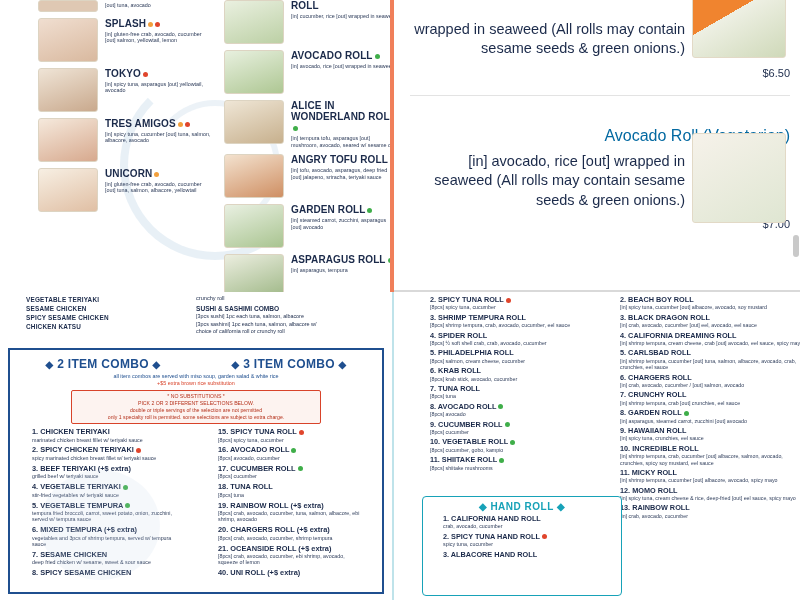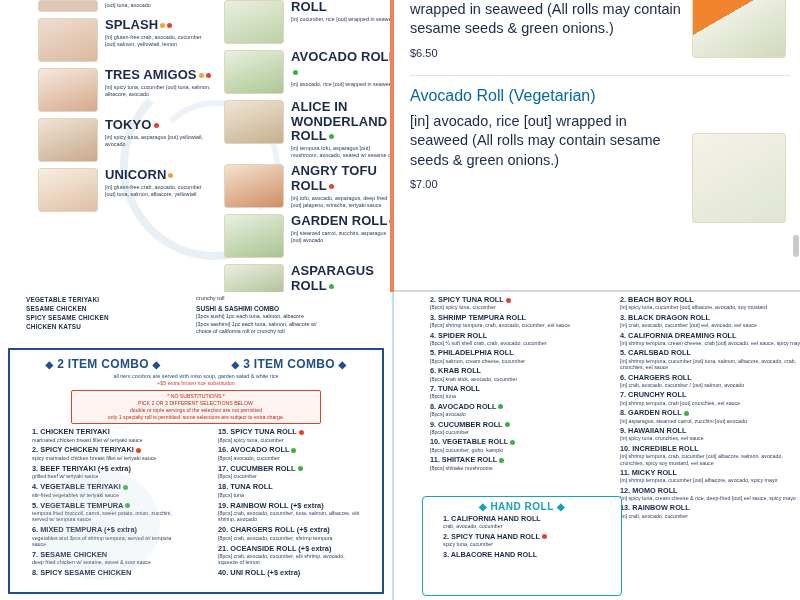--- a/index.html
+++ b/index.html
@@ -20,21 +20,21 @@
   .menu-col.left { left:38px; }
   .menu-col.right { left:224px; }
   .menu-item { display:flex; align-items:flex-start; margin-bottom:6px; }
   .menu-thumb {
     width:60px; height:44px; border-radius:3px; flex:0 0 60px;
     background:#e9e2d2; margin-right:7px; position:relative; overflow:hidden;
     border:1px solid #ddd4c2;
   }
   .menu-text { flex:1; min-width:0; }
   .menu-name {
-    font-size:13px; font-weight:bold; color:#1b2a4a; line-height:1.12;
+    font-size:10px; font-weight:bold; color:#1b2a4a; line-height:1.12;
     letter-spacing:.1px; text-transform:uppercase;
   }
   .menu-desc {
     font-size:5.4px; color:#2b3a58; line-height:1.22; margin-top:1.5px;
   }
   .dot-gf, .dot-sp, .dot-veg {
     display:inline-block; width:5px; height:5px; border-radius:50%;
     margin-left:2px; vertical-align:middle;
   }
   .dot-gf { background:#f2a03d; }
@@ -52,21 +52,21 @@
     border:6px solid rgba(180,205,225,.26); border-radius:50%;
     border-left-color:transparent; border-bottom-color:transparent;
     pointer-events:none;
   }
 
   
   #text-panel {
     position:absolute; left:394px; top:0; width:406px; height:292px;
     background:#ffffff; padding:0 10px 0 16px; overflow:hidden;
   }
-  .txt-block { padding-top:0; }
+  .txt-block { padding-top:20px;text-align:right; }
   .txt-title {
     font-size:16px; color:#0369a1; line-height:1.26; font-weight:400;
     margin:0 0 6px 0;
   }
   .txt-body {
     font-size:14.5px; color:#1b2a4a; line-height:1.34; margin:0 0 8px 0;
     max-width:275px;
   }
   .txt-price { font-size:11px; color:#1b2a4a; margin:0 0 16px 0; }
   .txt-photo {
@@ -175,32 +175,32 @@
 
     <div class="menu-item">
       <div class="menu-thumb" style="background:linear-gradient(160deg,#f0ded0,#d9b99f);"></div>
       <div class="menu-text">
         <div class="menu-name"><span>SPLASH</span><span class="dot-gf"></span><span class="dot-sp"></span></div>
         <div class="menu-desc">[in] gluten-free crab, avocado, cucumber [out] salmon, yellowtail, lemon</div>
       </div>
     </div>
 
     <div class="menu-item">
+      <div class="menu-thumb" style="background:linear-gradient(160deg,#efe4d6,#c9a98d);"></div>
+      <div class="menu-text">
+        <div class="menu-name"><span>TOKYO</span><span class="dot-sp"></span></div>
+        <div class="menu-desc">[in] spicy tuna, asparagus [out] yellowtail, avocado</div>
+      </div>
+    </div>
+
+    <div class="menu-item">
       <div class="menu-thumb" style="background:linear-gradient(160deg,#f5e9dc,#d7a98e);"></div>
       <div class="menu-text">
         <div class="menu-name"><span>TRES AMIGOS</span><span class="dot-gf"></span><span class="dot-sp"></span></div>
         <div class="menu-desc">[in] spicy tuna, cucumber [out] tuna, salmon, albacore, avocado</div>
-      </div>
-    </div>
-
-    <div class="menu-item">
-      <div class="menu-thumb" style="background:linear-gradient(160deg,#efe4d6,#c9a98d);"></div>
-      <div class="menu-text">
-        <div class="menu-name"><span>TOKYO</span><span class="dot-sp"></span></div>
-        <div class="menu-desc">[in] spicy tuna, asparagus [out] yellowtail, avocado</div>
       </div>
     </div>
 
     <div class="menu-item">
       <div class="menu-thumb" style="background:linear-gradient(160deg,#f7efe3,#e0bfa4);"></div>
       <div class="menu-text">
         <div class="menu-name"><span>UNICORN</span><span class="dot-gf"></span></div>
         <div class="menu-desc">[in] gluten-free crab, avocado, cucumber [out] tuna, salmon, albacore, yellowtail</div>
       </div>
     </div>

